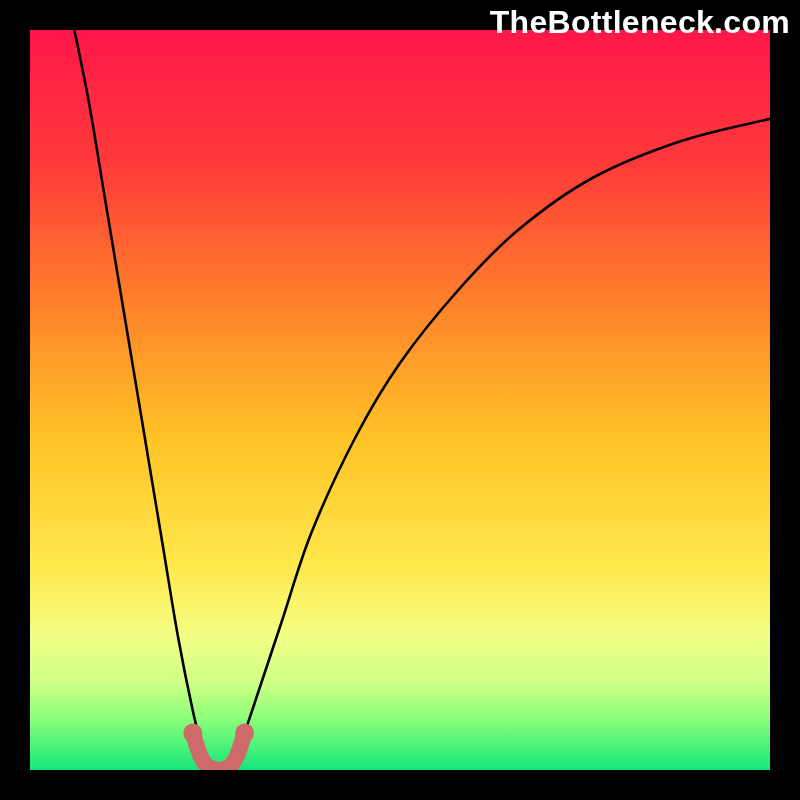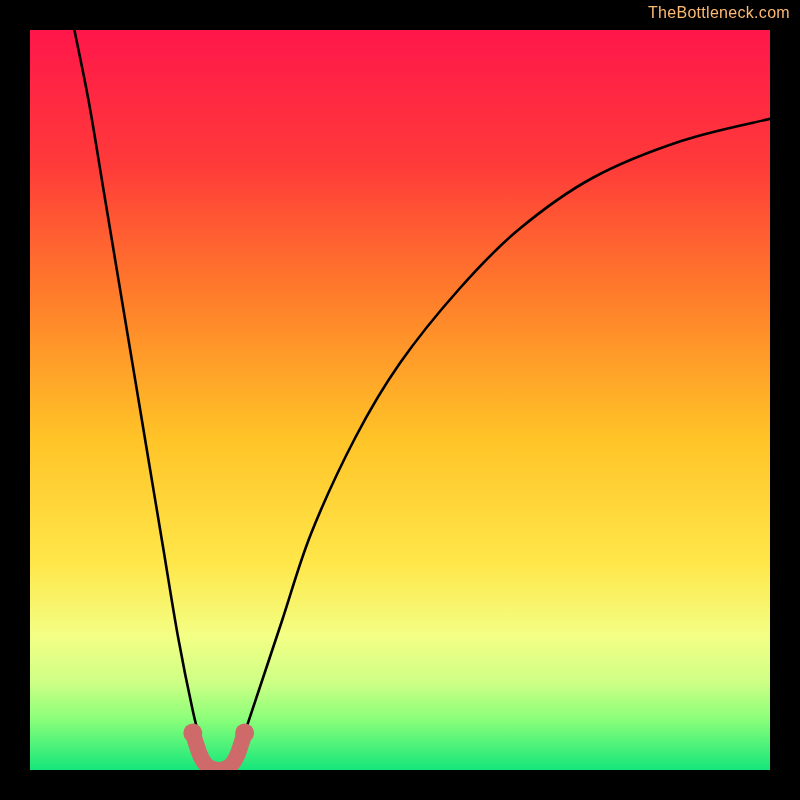--- a/index.html
+++ b/index.html
@@ -18,23 +18,23 @@
   svg {
     position: absolute;
     top: 0;
     left: 0;
   }
   .watermark {
     position: absolute;
     top: 4px;
     right: 10px;
     font-family: Arial, Helvetica, sans-serif;
-    font-size: 16px;
-    font-weight: 400;
-    color: #fdba74;
+    font-size: 32px;
+    font-weight: 700;
+    color: #ffffff;
     letter-spacing: 0.3px;
   }
 </style>
 </head>
 <body>
 
 <div id="stage">
   <svg id="plot" width="800" height="800" viewBox="0 0 800 800">
     <defs>
       <linearGradient id="bg-grad" x1="0" y1="0" x2="0" y2="1">

